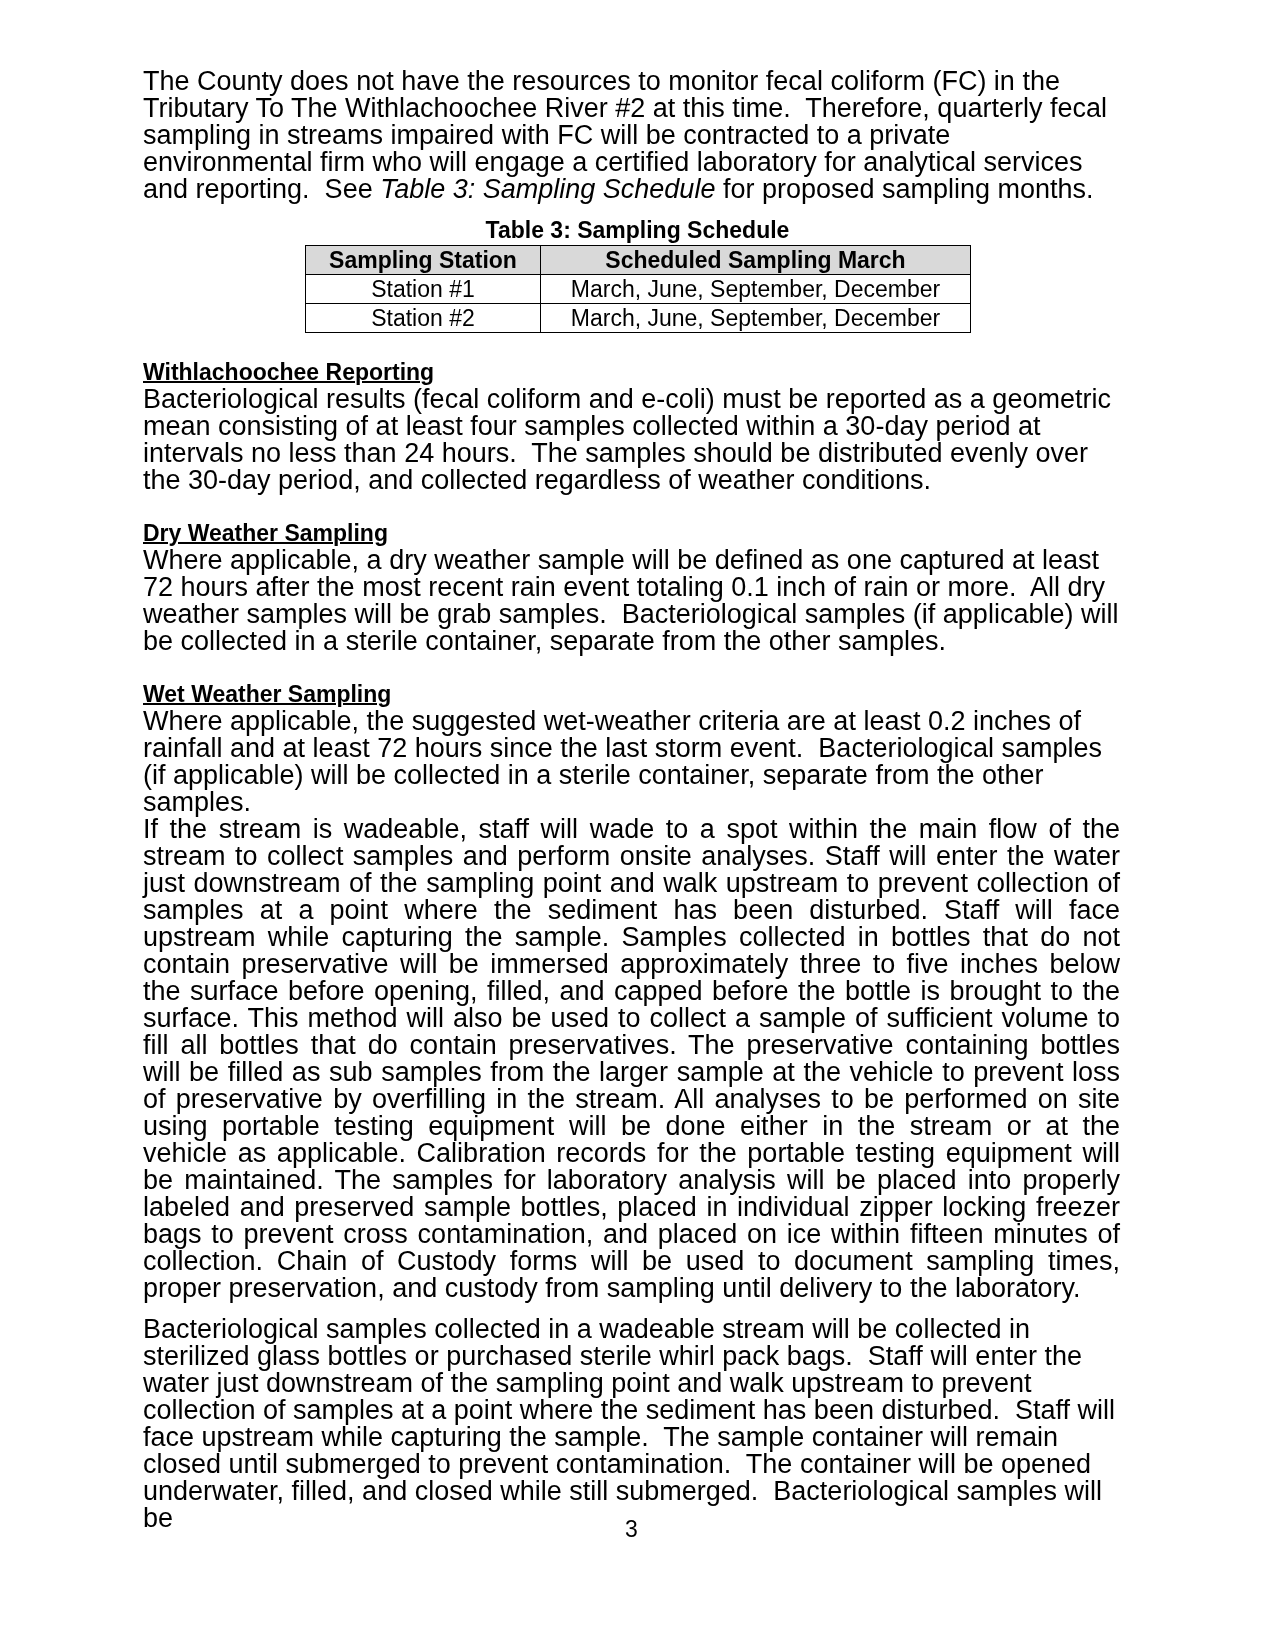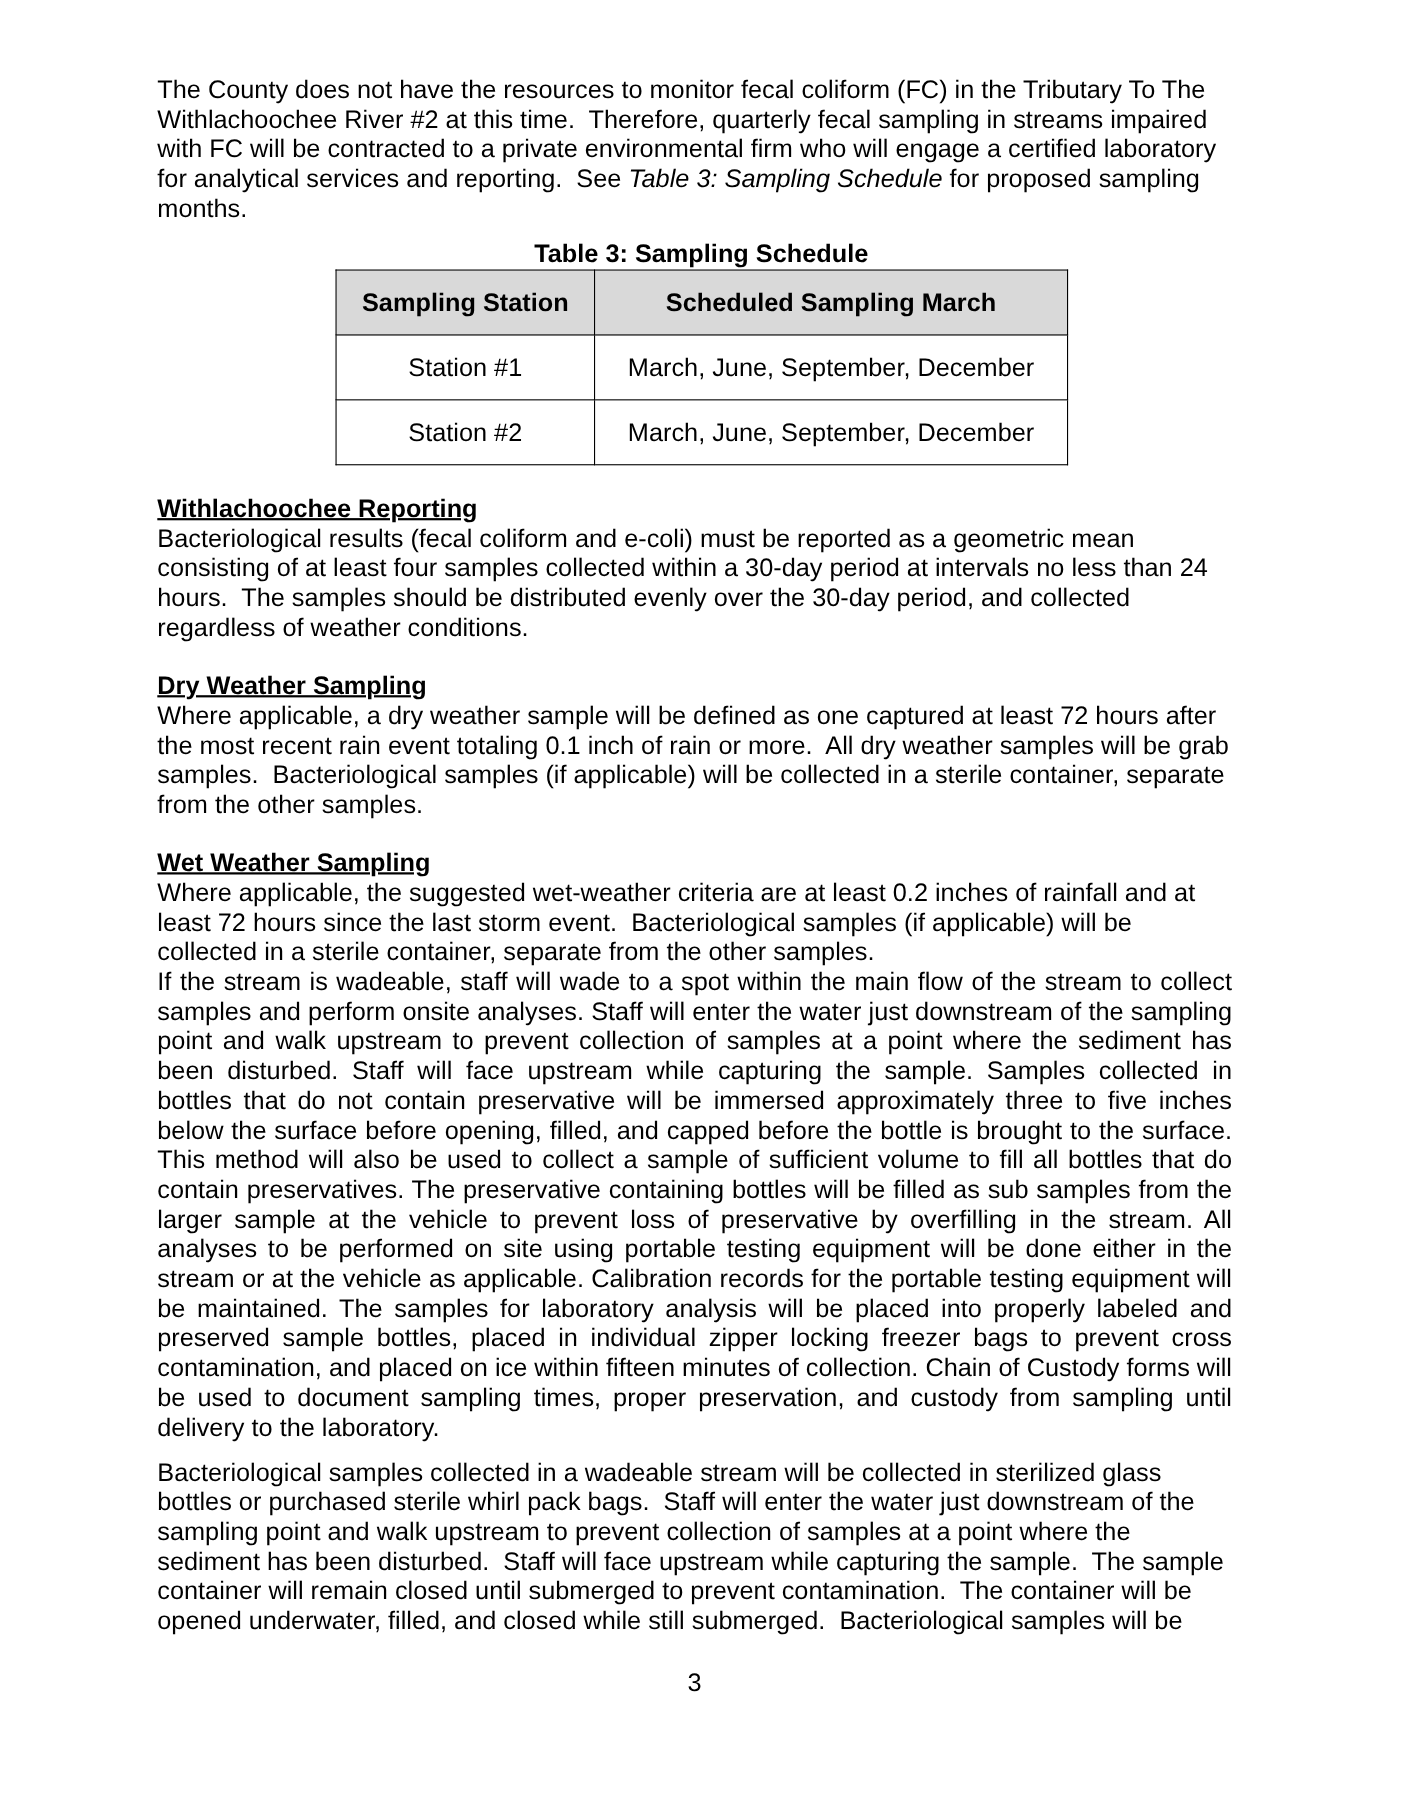--- a/index.html
+++ b/index.html
@@ -27,21 +27,21 @@
     line-height: 27px;
     font-weight: 700;
     text-decoration: underline;
     text-decoration-thickness: 2px;
     margin: 26px 0 0 0;
   }
   .heading.first {
     margin-top: 0;
   }
   .para {
-    font-size: 23px;
+    font-size: 27px;
     line-height: 27px;
     margin: 0;
     white-space: pre-wrap;
   }
   .para.justify {
     white-space: normal;
     text-align: justify;
   }
   .para.follow {
     margin-top: 14px;
@@ -63,21 +63,21 @@
     width: 665px;
     table-layout: fixed;
   }
   table.doc-table col.c1 { width: 235px; }
   table.doc-table col.c2 { width: 430px; }
   table.doc-table th,
   table.doc-table td {
     border: 1px solid #000000;
     font-size: 23px;
     text-align: center;
-    padding: 16px 6px;
+    padding: 1px 6px;
     line-height: 26px;
   }
   table.doc-table th {
     font-weight: 700;
     background: #d9d9d9;
   }
   .page-number {
     position: absolute;
     left: 143px;
     top: 1516px;

